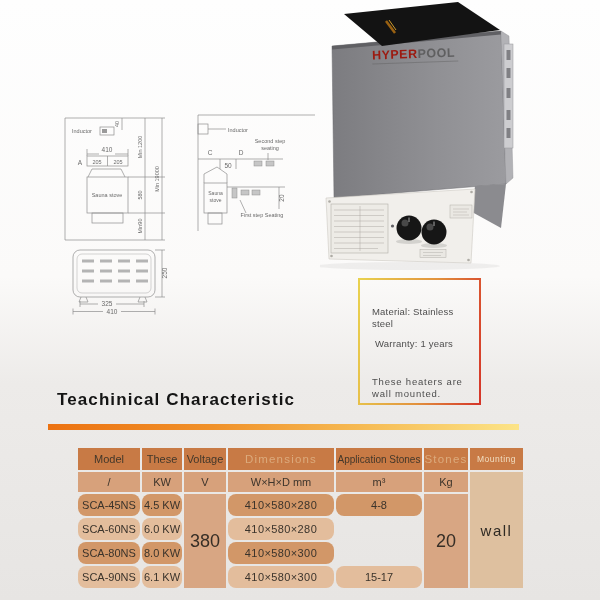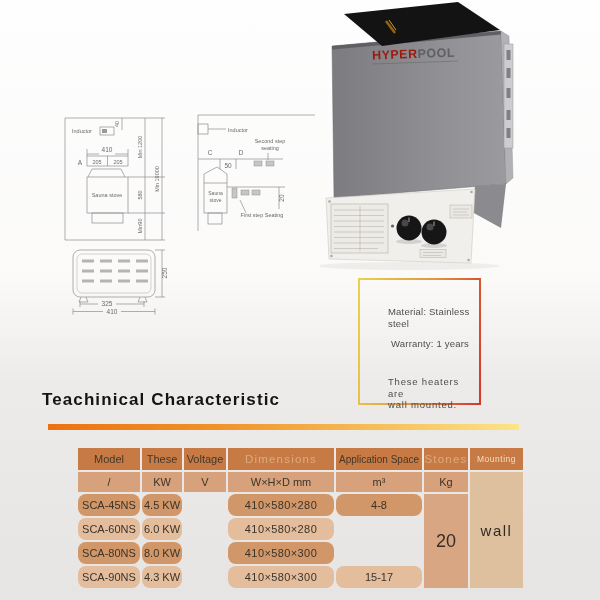--- a/index.html
+++ b/index.html
@@ -17,25 +17,25 @@
   .diagram text{font-family:"Liberation Sans",sans-serif;font-size:5.5px;fill:#6a6a6a;}
   .diagram text.big{font-size:6.5px;}
   
   .logo{position:absolute;left:372px;top:47px;transform:rotate(-2deg);font-size:12.5px;letter-spacing:.5px;
         border-bottom:1px solid rgba(90,90,90,.4);padding:0 3px 1px 0;white-space:nowrap;}
   .logo .hyper{color:var(--brand-red,#9c1a10);font-weight:bold;}
   .logo .pool{color:#4d4d4d;font-weight:bold;opacity:.72;}
   
   .info-box{position:absolute;left:358px;top:278px;width:123px;height:127px;box-sizing:border-box;
     border:2px solid;border-image:linear-gradient(100deg,var(--info-border-yellow,#e9d24f) 0%,#e2923d 55%,var(--info-border-red,#d53529) 100%) 1;
-    padding:26px 8px 0 28px;font-size:9.5px;color:#4e4e4e;letter-spacing:.2px;line-height:1.25;}
+    padding:26px 8px 0 12px;font-size:9.5px;color:#4e4e4e;letter-spacing:.2px;line-height:1.25;}
   .info-box .l2{margin-top:8px;margin-left:3px;}
   .info-box .l3{margin-top:26px;letter-spacing:.8px;}
   
-  .section-title{position:absolute;left:42px;top:390px;font-size:17px;font-weight:bold;color:#141414;letter-spacing:1.1px;}
+  .section-title{position:absolute;left:57px;top:390px;font-size:17px;font-weight:bold;color:#141414;letter-spacing:1.1px;}
   .accent-bar{position:absolute;left:48px;top:424px;width:471px;height:6px;
     background:linear-gradient(to right,var(--accent-bar-left,#ec7211) 0%,#f0912a 35%,#f6bc55 68%,var(--accent-bar-right,#fce488) 100%);}
   
   .spec-table{position:absolute;left:78px;top:448px;display:grid;
     grid-template-columns:62px 40px 42px 106px 86px 44px 53px;
     grid-template-rows:22px 20px 22px 22px 22px 22px;gap:2px;}
   .cell{display:flex;align-items:center;justify-content:center;}
   .th{background:var(--table-header-bg,#c87a45);color:var(--header-text-dark,#42372a);font-size:11px;}
   .th-light{color:var(--header-text-light,#dcab7d);letter-spacing:1.2px;font-size:11.5px;}
   .th-m{color:#f0ddc0;font-size:8.5px;letter-spacing:.5px;}
@@ -199,46 +199,47 @@
 
   <div class="section-title">Teachinical Characteristic</div>
   <div class="accent-bar"></div>
 
   <div class="spec-table">
 
     <div class="cell th" style="grid-area:1/1">Model</div>
     <div class="cell th" style="grid-area:1/2">These</div>
     <div class="cell th" style="grid-area:1/3">Voltage</div>
     <div class="cell th th-light" style="grid-area:1/4">Dimensions</div>
-    <div class="cell th" style="grid-area:1/5;font-size:10px">Application Space</div>
+    <div class="cell th" style="grid-area:1/5;font-size:10px">Application Stones</div>
     <div class="cell th th-light" style="grid-area:1/6">Stones</div>
     <div class="cell th th-m" style="grid-area:1/7">Mounting</div>
 
     <div class="cell unit" style="grid-area:2/1">/</div>
     <div class="cell unit" style="grid-area:2/2">KW</div>
     <div class="cell unit" style="grid-area:2/3">V</div>
     <div class="cell unit" style="grid-area:2/4">W×H×D mm</div>
     <div class="cell unit" style="grid-area:2/5">m³</div>
     <div class="cell unit" style="grid-area:2/6">Kg</div>
 
     <div class="cell mount-cell" style="grid-area:2/7/7/8">wall</div>
+    <div class="cell span-cell" style="grid-area:3/3/7/4">380</div>
     <div class="cell span-cell" style="grid-area:3/6/7/7">20</div>
 
     <div class="cell td r-dark" style="grid-area:3/1">SCA-45NS</div>
     <div class="cell td r-dark" style="grid-area:3/2">4.5 KW</div>
     <div class="cell td r-dark dims" style="grid-area:3/4">410×580×280</div>
     <div class="cell td r-dark" style="grid-area:3/5">4-8</div>
 
     <div class="cell td r-light" style="grid-area:4/1">SCA-60NS</div>
     <div class="cell td r-light" style="grid-area:4/2">6.0 KW</div>
     <div class="cell td r-light dims" style="grid-area:4/4">410×580×280</div>
 
     <div class="cell td r-dark" style="grid-area:5/1">SCA-80NS</div>
     <div class="cell td r-dark" style="grid-area:5/2">8.0 KW</div>
     <div class="cell td r-dark dims" style="grid-area:5/4">410×580×300</div>
 
     <div class="cell td r-light" style="grid-area:6/1">SCA-90NS</div>
-    <div class="cell td r-light" style="grid-area:6/2">4.3 KW</div>
+    <div class="cell td r-light" style="grid-area:6/2">6.1 KW</div>
     <div class="cell td r-light dims" style="grid-area:6/4">410×580×300</div>
     <div class="cell td r-light" style="grid-area:6/5">15-17</div>
   </div>
 
 </div>
 
 </body></html>

